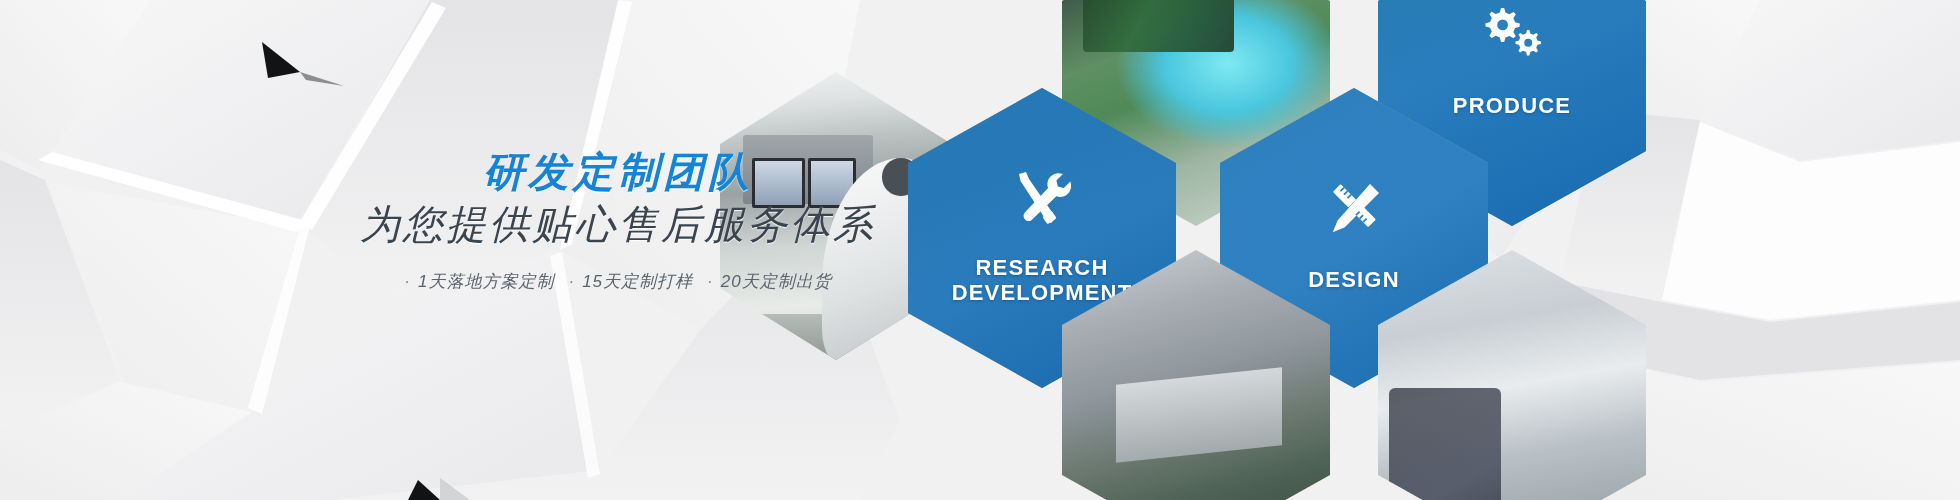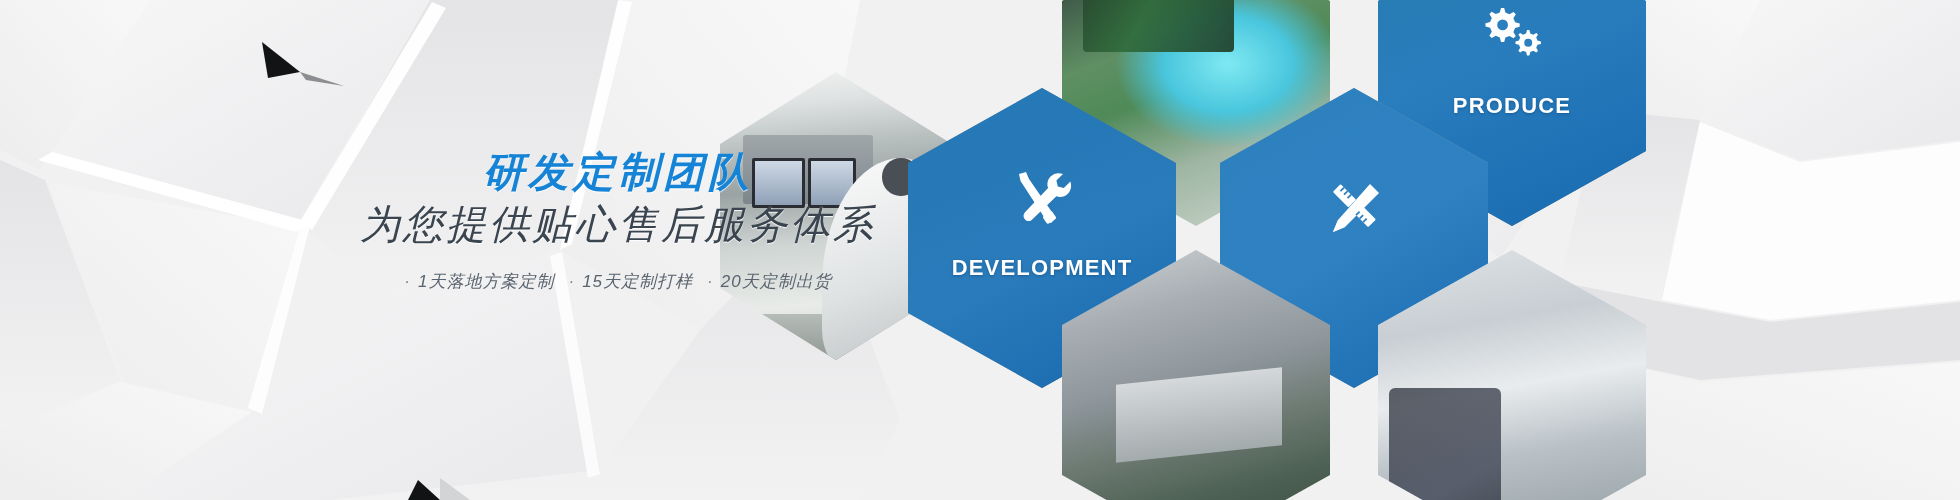--- a/index.html
+++ b/index.html
@@ -269,20 +269,21 @@
           <g fill="#ffffff">
 
             <path d="M8 4 L15 2 L18 9 L45 48 L40 53 L35 50 L9.5 11 Z"></path>
             <rect x="33" y="43" width="11" height="9" rx="1.6" transform="rotate(-34 38.5 47.5)"></rect>
 
             <path d="M52 4c-4.6-1.6-9.4-.5-12.4 2.6-3.1 3.1-3.9 7.6-2.5 11.4L14 42.2c-2 2-2 5.2 0 7.2 2 2 5.2 2 7.2 0l24.2-23.1c3.8 1.4 8.3.6 11.4-2.5 3.1-3.1 4.2-7.8 2.6-12.4l-6.6 6.6-6-1.4-1.4-6L52 4z"></path>
           </g>
         </svg>
       </div>
       <div class="hex-label">
+        <div>RESEARCH</div>
         <div>DEVELOPMENT</div>
       </div>
     </div>
 
     <div class="hex" id="hex-design">
       <div class="photo ph-design"></div>
       <div class="tint"></div>
       <div class="hex-icon">
         <svg width="62" height="60" viewBox="0 0 62 60">
           <g fill="#ffffff">
@@ -297,20 +298,23 @@
               <rect x="10" y="20" width="1.8" height="5" fill="#2d7fbf"></rect>
               <rect x="15" y="20" width="1.8" height="5" fill="#2d7fbf"></rect>
               <rect x="20" y="20" width="1.8" height="5" fill="#2d7fbf"></rect>
               <rect x="38" y="26" width="1.8" height="5" fill="#2d7fbf"></rect>
               <rect x="43" y="26" width="1.8" height="5" fill="#2d7fbf"></rect>
               <rect x="48" y="26" width="1.8" height="5" fill="#2d7fbf"></rect>
             </g>
           </g>
         </svg>
       </div>
+      <div class="hex-label">
+        <span>DESIGN</span>
+      </div>
     </div>
 
     <div class="hex" id="hex-botleft">
       <div class="photo ph-machine"></div>
     </div>
 
     <div class="hex" id="hex-botright">
       <div class="photo ph-workers"></div>
     </div>
 

